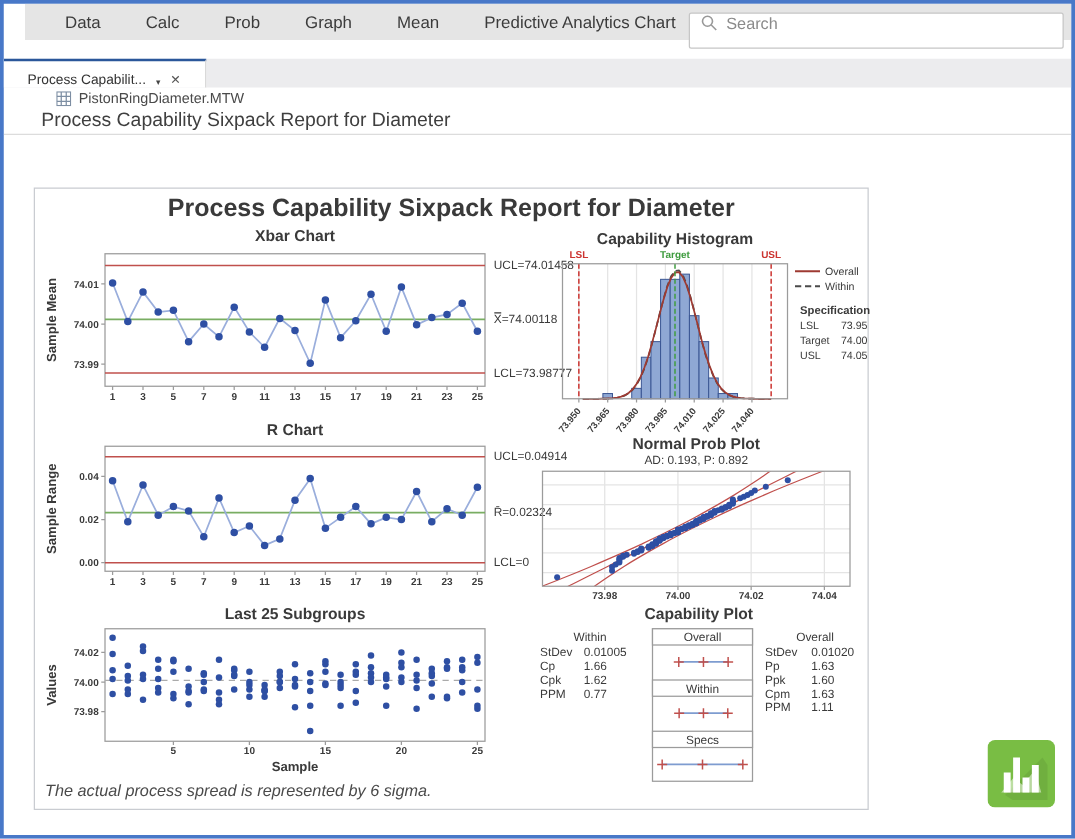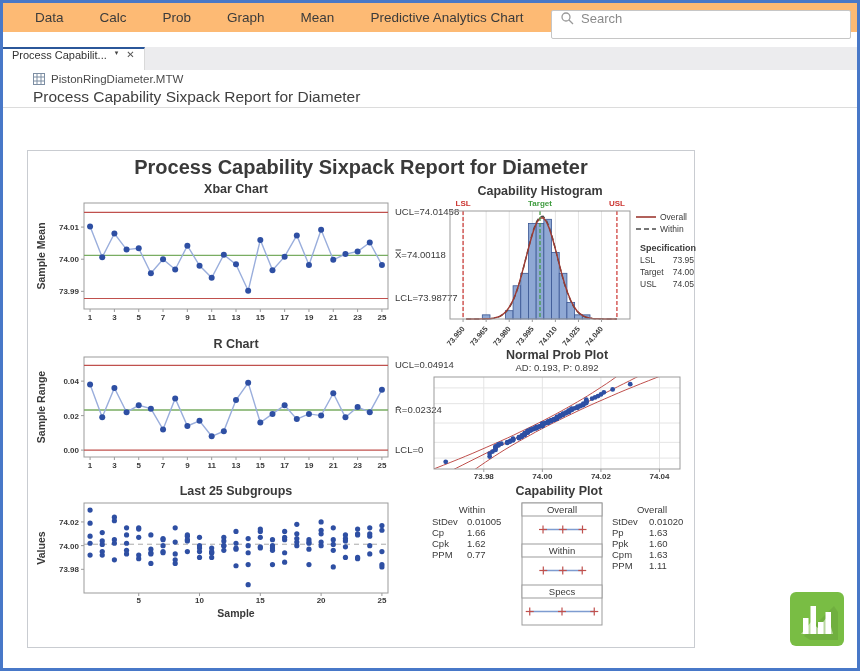--- a/index.html
+++ b/index.html
@@ -1,32 +1,32 @@
 <!DOCTYPE html>
 <html><head>
 <meta charset="utf-8">
 <style>
   *{box-sizing:border-box;margin:0;padding:0}
   html,body{width:860px;height:671px;overflow:hidden;background:#fff;
     font-family:"Liberation Sans",sans-serif}
   .window{position:relative;width:860px;height:671px;border:3px solid #4878C8;background:#fff;overflow:hidden}
   
-  .menubar{position:absolute;left:0;top:0;right:0;height:29px;background:#fdba74;display:flex;align-items:center;gap:36px;padding-left:32px}
+  .menubar{position:absolute;left:17px;top:0;right:0;height:29px;background:#e5e5e5;display:flex;align-items:center;gap:36px;padding-left:32px}
   .menu-item{font-size:13.5px;color:#3b3b3b;cursor:default;white-space:nowrap}
   .searchbox{position:absolute;right:6px;top:7px;width:300px;height:29px;border:1px solid #c6c6c6;border-radius:2px;background:#fff;display:flex;align-items:flex-start;padding:0 8px;gap:7px}
   .search-input{border:none;outline:none;flex:1;font-size:13px;color:#444;font-family:"Liberation Sans",sans-serif;background:transparent}
   .search-input::placeholder{color:#8a8a8a}
   
   .tabbar{position:absolute;left:0;top:44px;right:0;height:23px;background:#ececee}
-  .tab{position:absolute;left:0;top:0;height:23px;background:#fff;border-top:2px solid #2B579A;border-right:1px solid #d9d9d9;display:flex;align-items:flex-start;padding:0 9px;gap:8px}
+  .tab{position:absolute;left:0;top:0;height:23px;background:#fff;border-top:2px solid #2B579A;border-right:1px solid #d9d9d9;display:flex;align-items:flex-end;padding:0 19px;gap:8px}
   .tab-label{font-size:11px;color:#333;white-space:nowrap}
   .tab-caret{font-size:7px;color:#444;cursor:pointer}
   .tab-close{font-size:10px;color:#555;cursor:pointer}
   
-  .worksheet-row{position:absolute;left:30px;top:70px;display:flex;align-items:center;gap:6px;cursor:pointer}
+  .worksheet-row{position:absolute;left:42px;top:70px;display:flex;align-items:center;gap:6px;cursor:pointer}
   .worksheet-name{font-size:11.5px;color:#4a4a4a}
   .doc-heading{position:absolute;left:30px;top:85px;font-size:15.5px;color:#3f3f3f}
   .divider{position:absolute;left:0;right:0;top:104px;height:1px;background:#dcdcdc}
   
   .report-panel{position:absolute;left:24px;top:147px;width:668px;height:498px;background:#fff;border:1px solid #c9ccd1}
   .panel-title{position:absolute;left:0;top:5px;width:100%;text-align:center;font-size:20px;font-weight:bold;color:#3a3a3a}
   .report-panel svg{position:absolute}
   #svg-xbar{left:4px;top:30px}
   #svg-r{left:4px;top:186px}
   #svg-last25{left:4px;top:334px}
@@ -625,20 +625,21 @@
         <text x="227" y="42" text-anchor="start" font-size="9.5" fill="#3a3a3a" font-weight="normal">0.01020</text>
         <text x="190" y="53" text-anchor="start" font-size="9.5" fill="#3a3a3a" font-weight="normal">Pp</text>
         <text x="227" y="53" text-anchor="start" font-size="9.5" fill="#3a3a3a" font-weight="normal">1.63</text>
         <text x="190" y="64" text-anchor="start" font-size="9.5" fill="#3a3a3a" font-weight="normal">Ppk</text>
         <text x="227" y="64" text-anchor="start" font-size="9.5" fill="#3a3a3a" font-weight="normal">1.60</text>
         <text x="190" y="75" text-anchor="start" font-size="9.5" fill="#3a3a3a" font-weight="normal">Cpm</text>
         <text x="227" y="75" text-anchor="start" font-size="9.5" fill="#3a3a3a" font-weight="normal">1.63</text>
         <text x="190" y="86" text-anchor="start" font-size="9.5" fill="#3a3a3a" font-weight="normal">PPM</text>
         <text x="227" y="86" text-anchor="start" font-size="9.5" fill="#3a3a3a" font-weight="normal">1.11</text>
       </svg>
+    <div class="footnote">The actual process spread is represented by 6 sigma.</div>
   </div>
 
   <svg class="brand" width="54" height="54">
     <rect x="0" y="0" width="54" height="54" rx="6" fill="#79BD44"></rect>
     <polygon points="14,44 44,14 48,20 48,48 20,48" fill="rgba(0,0,0,0.07)"></polygon>
     <polygon points="11,42 21,30 28,36 38,24 43,42" fill="rgba(255,255,255,0.5)"></polygon>
     <rect x="13" y="26" width="5.5" height="16" fill="#fff"></rect>
     <rect x="20.5" y="14" width="5.5" height="28" fill="#fff"></rect>
     <rect x="28" y="30" width="5.5" height="12" fill="#fff"></rect>
     <rect x="35.5" y="20" width="5.5" height="22" fill="#fff"></rect>

